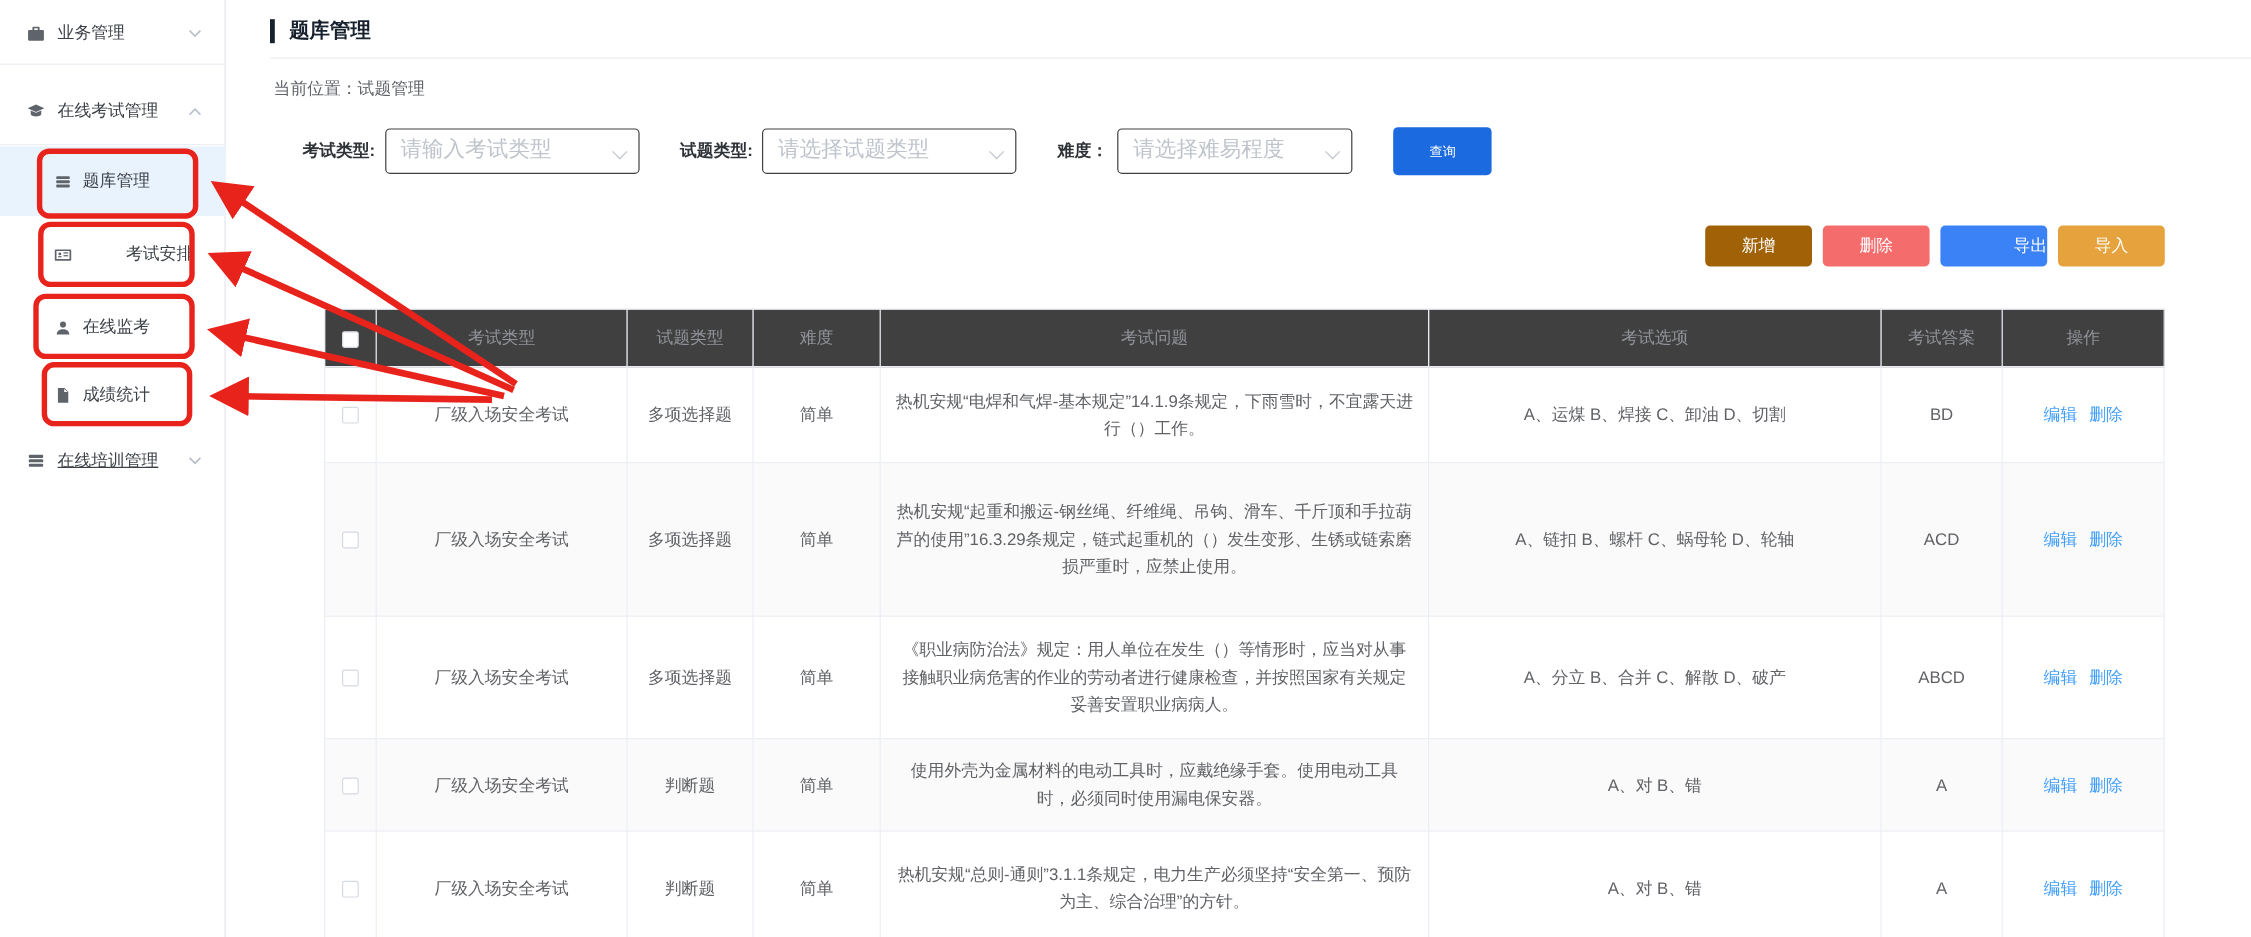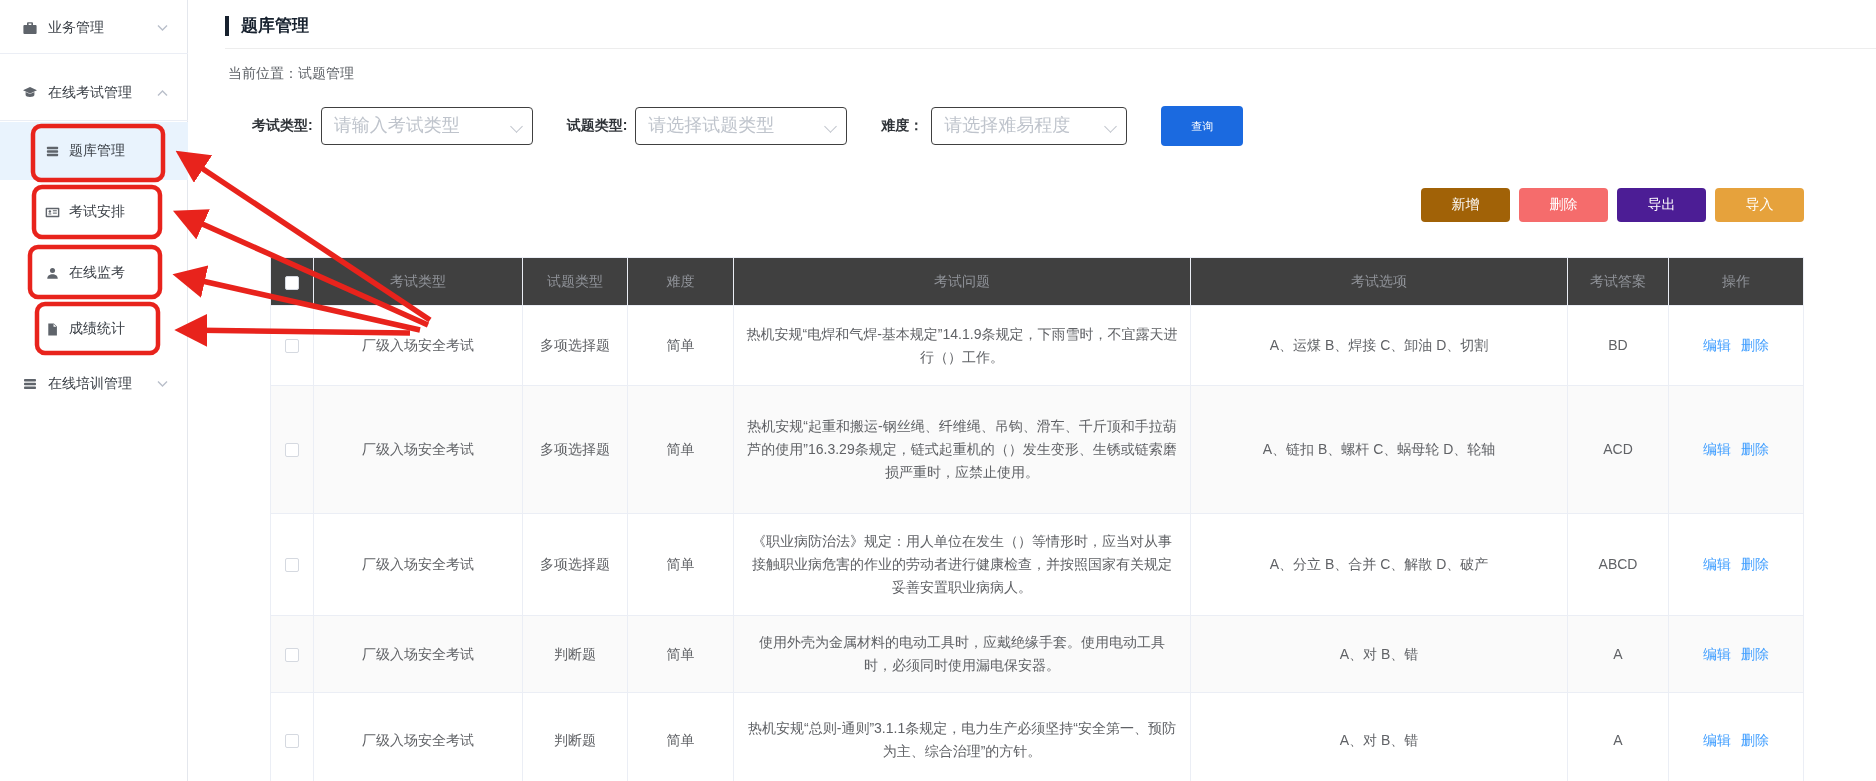--- a/index.html
+++ b/index.html
@@ -37,21 +37,21 @@
     border-right:1.4px solid #c0c4cc; border-bottom:1.4px solid #c0c4cc;
     transform:rotate(45deg); pointer-events:none; }
   .btn-query { width:82px; height:40px; border:none; border-radius:4px; background:#1b6ae0;
     color:#fff; font-size:11px; cursor:pointer; font-family:inherit; }
 
   
   .toolbar { position:absolute; top:188px; left:1421px; display:flex; gap:9px; }
   .tb-btn { width:89px; height:34px; border:none; border-radius:4px; color:#fff;
     font-size:14px; cursor:pointer; font-family:inherit; }
   .tb-add { background:#a16207; } .tb-del { background:#f56c6c; }
-  .tb-exp { background:#4c1d95; } .tb-imp { background:#e6a23c; }
+  .tb-exp { background:#3b82f6;text-align:right; } .tb-imp { background:#e6a23c; }
 
   
   .grid { position:absolute; left:270px; top:257px; width:1533px;
     border-collapse:collapse; table-layout:fixed; }
   .grid th, .grid td { border:1px solid #ebeef5; text-align:center; vertical-align:middle;
     font-size:14px; padding:6px 12px; }
   .grid th { color:#909399; font-weight:500; height:48px; background:#404040; }
   .grid td { color:#606266; line-height:23px; }
   tr.striped td { background:#fafafa; }
   .cbx { display:inline-block; width:14px; height:14px; border:1px solid #d5d9e0;
@@ -94,21 +94,21 @@
     <svg class="sub-icon" viewBox="0 0 16 16">
       <g fill="#5f646b">
           <rect x="2" y="3" width="12" height="2.6" rx="0.8"></rect>
           <rect x="2" y="6.7" width="12" height="2.6" rx="0.8"></rect>
           <rect x="2" y="10.4" width="12" height="2.6" rx="0.8"></rect>
         </g>
     </svg>
     <span class="lbl">题库管理</span>
   </div>
 
-  <div class="side-item" style="top:196px;height:32px;">
+  <div class="side-item" style="top:196px;height:32px;gap:36px;">
     <svg class="sub-icon" viewBox="0 0 16 16">
       <g fill="#5f646b">
           <path d="M1.5 3h13a.8.8 0 0 1 .8.8v8.4a.8.8 0 0 1-.8.8h-13a.8.8 0 0 1-.8-.8V3.8a.8.8 0 0 1 .8-.8zm.7 1.5v7h11.6v-7H2.2z"></path>
           <circle cx="5.2" cy="7" r="1.3"></circle>
           <rect x="3.7" y="9" width="3" height="1.1"></rect>
           <rect x="8.4" y="5.6" width="4.2" height="1.1"></rect>
           <rect x="8.4" y="8.1" width="4.2" height="1.1"></rect>
         </g>
     </svg>
     <span class="lbl">考试安排</span>
@@ -124,21 +124,21 @@
   <div class="side-item" style="top:257px;height:32px;">
     <svg class="sub-icon" viewBox="0 0 16 16">
       <g fill="#5f646b">
           <circle cx="8" cy="4.8" r="2.7"></circle>
           <path d="M2.4 13.6c0-3.1 2.6-4.7 5.6-4.7s5.6 1.6 5.6 4.7H2.4z"></path>
         </g>
     </svg>
     <span class="lbl">在线监考</span>
   </div>
 
-  <div class="side-item" style="top:368px;height:32px;">
+  <div class="side-item" style="top:368px;height:32px;text-decoration:underline;">
     <svg class="side-icon" viewBox="0 0 16 16">
       <g fill="#5f646b">
           <rect x="2" y="3" width="12" height="2.6" rx="0.8"></rect>
           <rect x="2" y="6.7" width="12" height="2.6" rx="0.8"></rect>
           <rect x="2" y="10.4" width="12" height="2.6" rx="0.8"></rect>
         </g>
     </svg>
     <span class="lbl">在线培训管理</span>
     <svg class="chev" viewBox="0 0 11 8">
       <path d="M1 1.5l4.5 4.5L10 1.5" fill="none" stroke="#b9bfca" stroke-width="1.4"></path>

